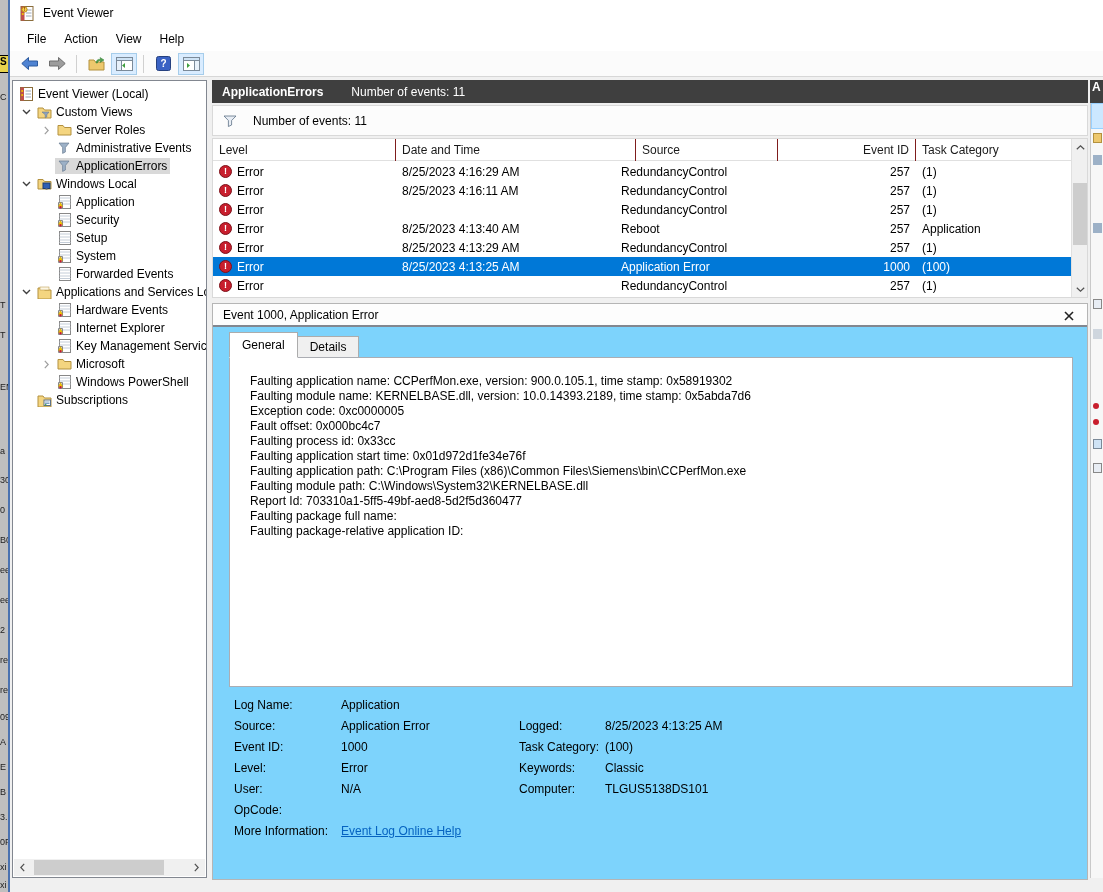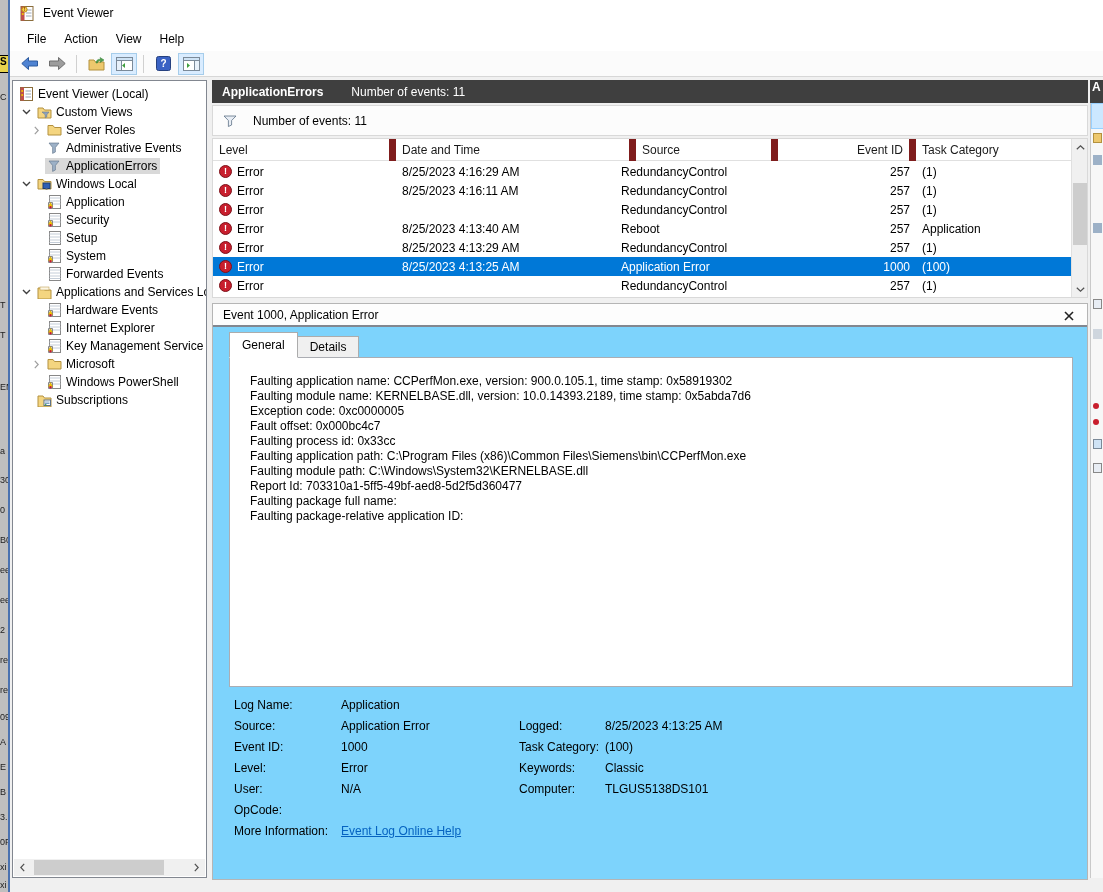--- a/index.html
+++ b/index.html
@@ -23,36 +23,36 @@
   .tbtn.on { background:#d9ecff; border:1px solid #a6cdeb; }
   .tsep { width:1px; height:18px; background:#d0d0d0; margin:0 4px; }
 
   
   #tree { left:2px; top:80px; width:195px; height:798px; background:#fff; border:1px solid #828790; overflow:hidden; }
   .ti { position:absolute; height:18px; display:flex; align-items:center; white-space:nowrap; }
   .ti .chev { width:18px; height:18px; display:flex; align-items:center; justify-content:center; }
   .ti .hlwrap { display:flex; align-items:center; gap:4px; padding:1px 3px 1px 1px; }
   .ti.sel .hlwrap { background:#d9d9d9; }
   .tico { width:16px; height:14px; display:flex; align-items:center; justify-content:center; }
-  .lv0 { left:4px; } .lv1 { left:4px; } .lv2 { left:14px;align-items:center; }
+  .lv0 { left:4px; } .lv1 { left:4px; } .lv2 { left:24px;align-items:center; }
   
   #tree-hscroll { position:absolute; left:1px; bottom:1px; width:191px; height:17px; background:#f0f0f0; }
   #tree-hscroll .arr { position:absolute; top:0; width:17px; height:17px; display:flex; align-items:center; justify-content:center; color:#505050; font-size:10px; }
   #tree-hscroll .thumb { position:absolute; left:20px; top:1px; width:130px; height:15px; background:#cdcdcd; }
 
   
   #chead { left:202px; top:80px; width:876px; height:23px; background:#3f3f3f; color:#fff; display:flex; align-items:center; padding-left:10px; }
   #chead .t1 { font-weight:bold; }
   #chead .t2 { margin-left:28px; }
   #filterbar { left:202px; top:105px; width:876px; height:31px; background:#fcfcfc; border:1px solid #d9d9d9; display:flex; align-items:center; padding-left:10px; gap:16px; }
 
   
   #evtable { left:202px; top:138px; width:876px; height:160px; background:#fff; border:1px solid #d9d9d9; }
   .thdr { position:absolute; left:0; top:0; width:858px; height:22px; background:#fff; border-bottom:1px solid #e0e0e0; }
-  .thdr .hcell { position:absolute; top:0; height:22px; display:flex; align-items:center; color:#1a1a1a; padding:0 6px; border-right:7px solid #7f1d1d; }
+  .thdr .hcell { position:absolute; top:0; height:22px; display:flex; align-items:center; color:#1a1a1a; padding:0 6px; border-right:1px solid #7f1d1d; }
   .trow { position:absolute; left:0; width:858px; height:19px; }
   .trow.sel { background:#0078d7; color:#fff; }
   .cell { position:absolute; top:0; height:19px; display:flex; align-items:center; padding:0 6px; white-space:nowrap; overflow:hidden; }
   .c-level { left:0; width:183px; gap:5px; }
   .c-dt { left:183px; width:240px; }
   .c-src { left:402px; width:142px; }
   .c-eid { left:565px; width:138px; justify-content:flex-end; }
   .c-tc { left:703px; width:155px; }
   .err-ico { width:13px; height:13px; min-width:13px; border-radius:50%; background:#c81e2d; border:1px solid #7e1119; color:#fff; font-size:9px; font-weight:bold; display:flex; align-items:center; justify-content:center; line-height:1; }
   
@@ -629,20 +629,21 @@
         <span class="tab active">General</span>
         <span class="tab">Details</span>
       </div>
 
       <div id="dp-box">
         <div class="line">Faulting application name: CCPerfMon.exe, version: 900.0.105.1, time stamp: 0x58919302</div>
         <div class="line">Faulting module name: KERNELBASE.dll, version: 10.0.14393.2189, time stamp: 0x5abda7d6</div>
         <div class="line">Exception code: 0xc0000005</div>
         <div class="line">Fault offset: 0x000bc4c7</div>
         <div class="line">Faulting process id: 0x33cc</div>
+        <div class="line">Faulting application start time: 0x01d972d1fe34e76f</div>
         <div class="line">Faulting application path: C:\Program Files (x86)\Common Files\Siemens\bin\CCPerfMon.exe</div>
         <div class="line">Faulting module path: C:\Windows\System32\KERNELBASE.dll</div>
         <div class="line">Report Id: 703310a1-5ff5-49bf-aed8-5d2f5d360477</div>
         <div class="line">Faulting package full name:</div>
         <div class="line">Faulting package-relative application ID:</div>
       </div>
 
       <span class="fld" style="left:21px;top:394px">Log Name:</span>
       <span class="fld" style="left:128px;top:394px">Application</span>
       <span class="fld" style="left:21px;top:415px">Source:</span>

